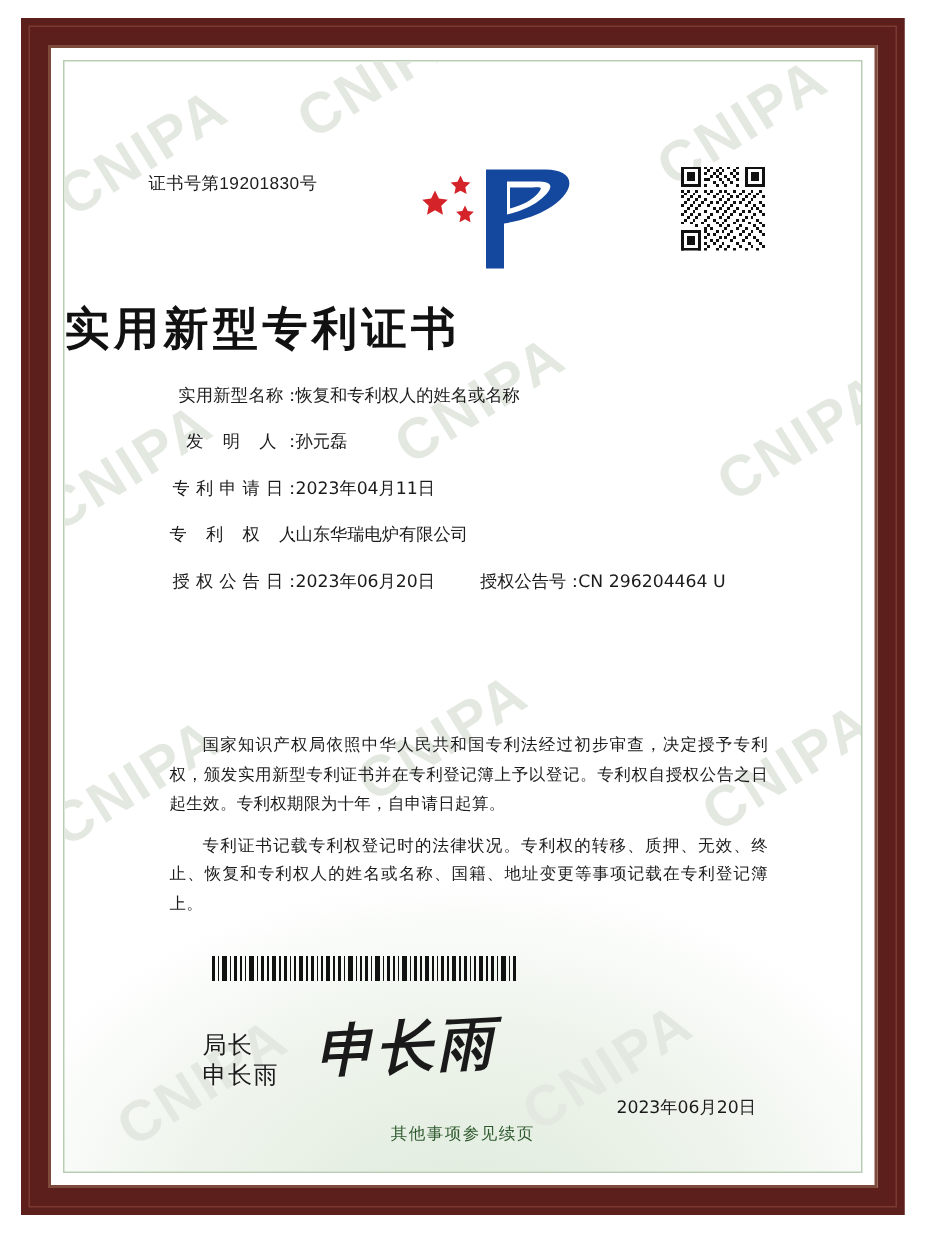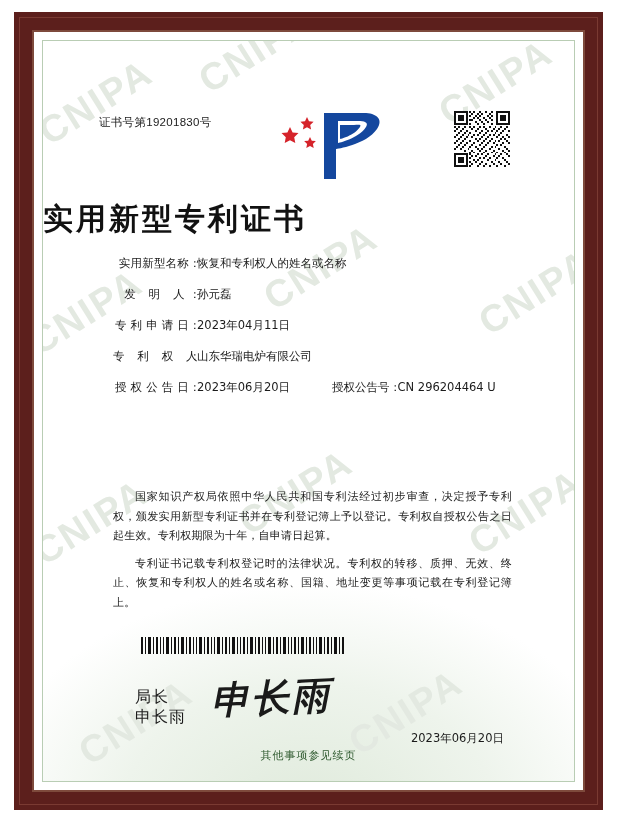--- a/index.html
+++ b/index.html
@@ -155,21 +155,21 @@
   .f-sep { display: inline-block; width: 8px; }
   .f-value { display: inline; }
   .f-row.addr { white-space: normal; }
   .addr-val {
     display: inline-block;
     vertical-align: top;
     width: 320px;
     line-height: 19px;
   }
   .f-row.two-col .second {
-    margin-left: 42px;
+    margin-left: 30px;
   }
 
   .para {
     position: absolute;
     left: 70px;
     right: 62px;
     top: 446px;
     font-size: 11px;
     line-height: 19.5px;
     text-align: justify;

